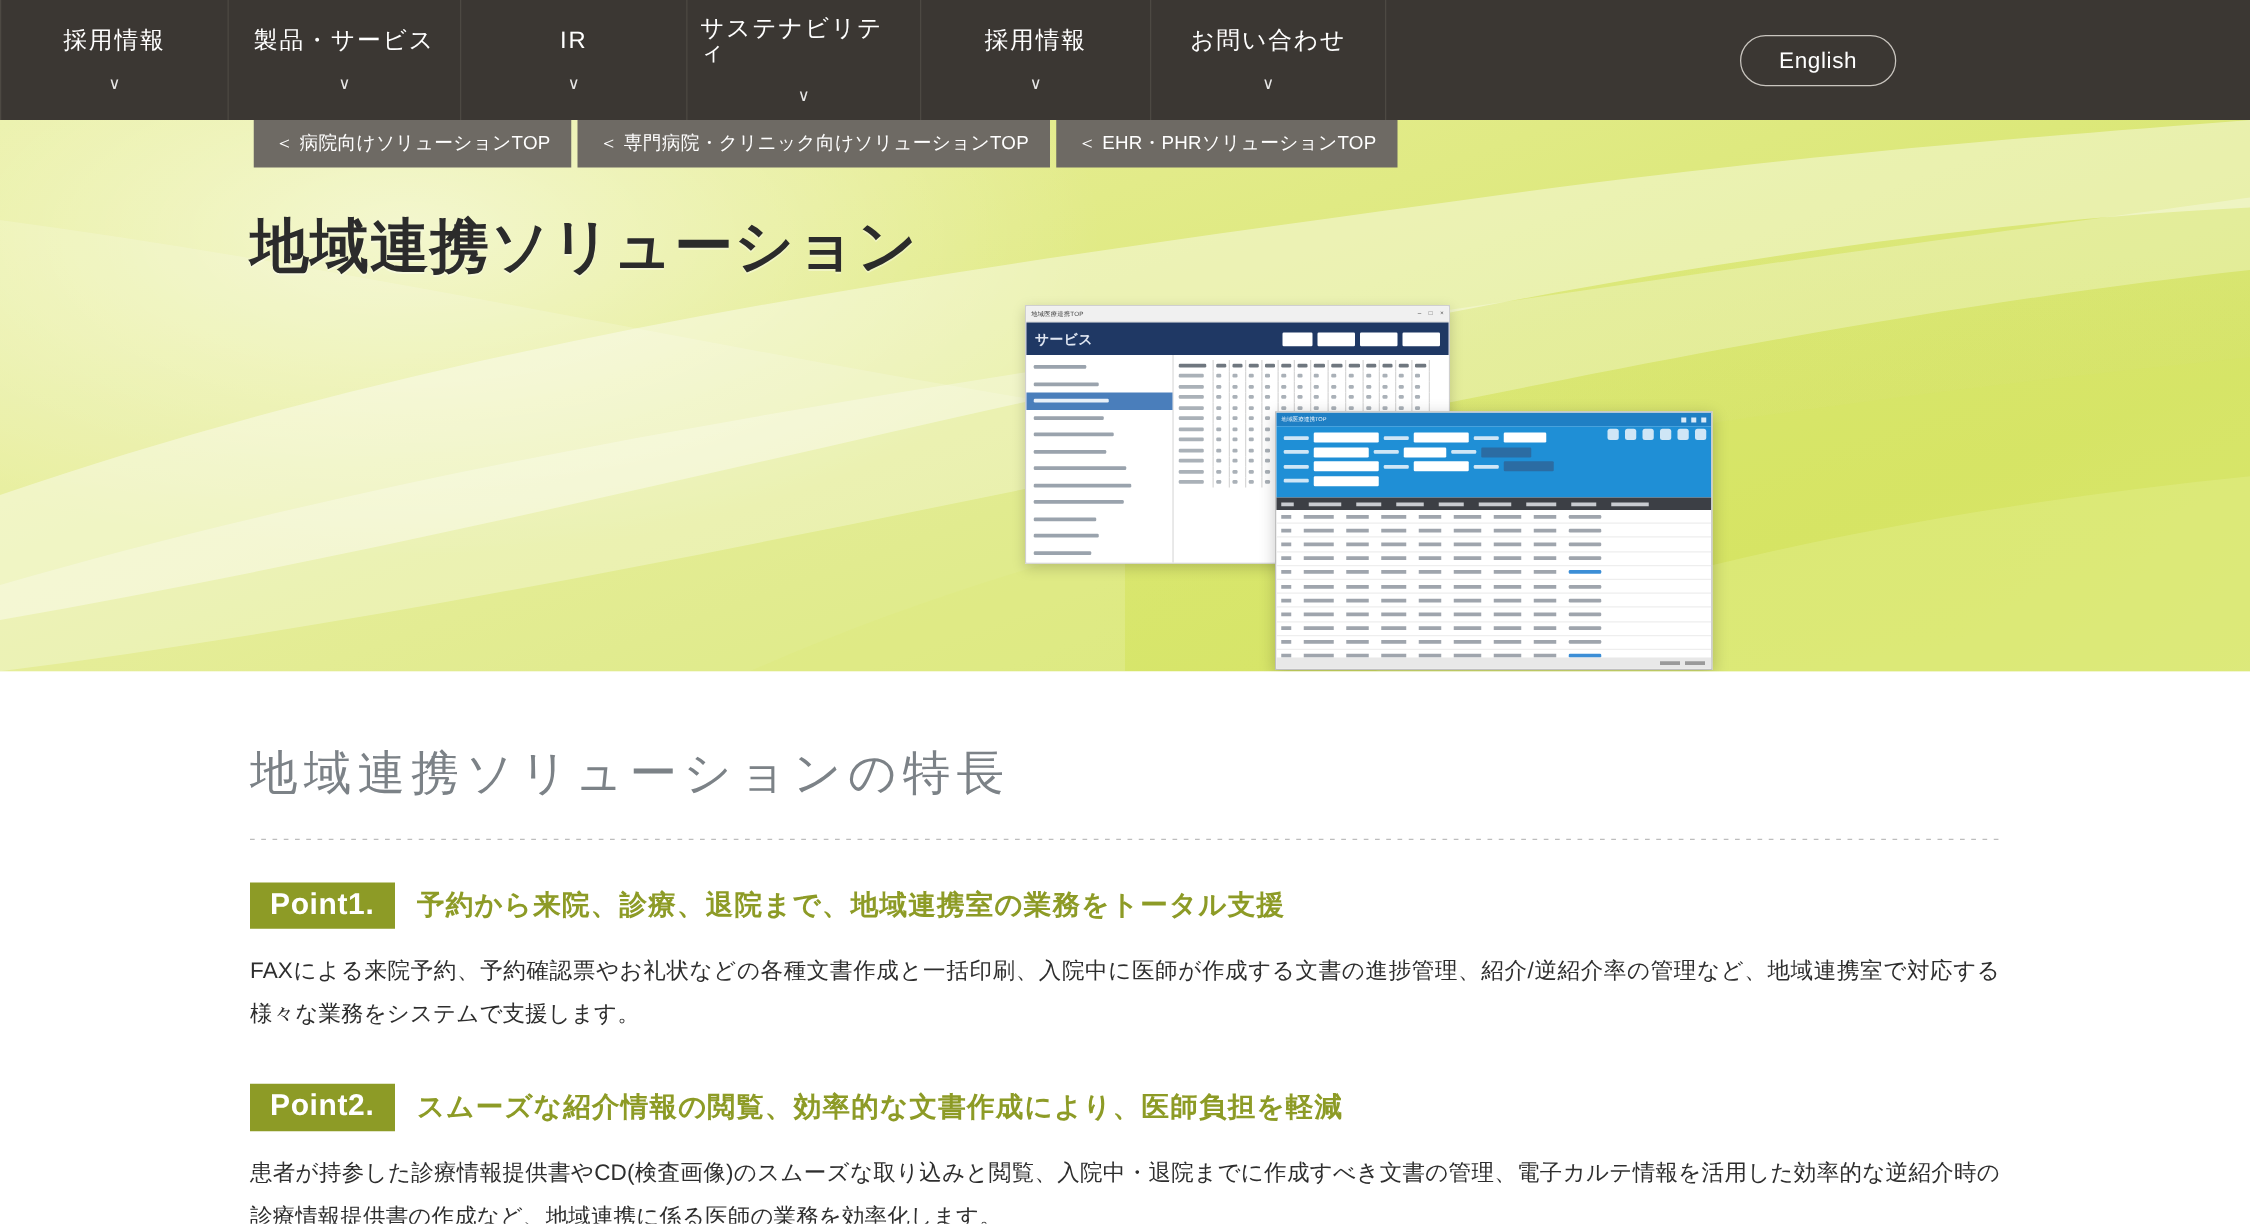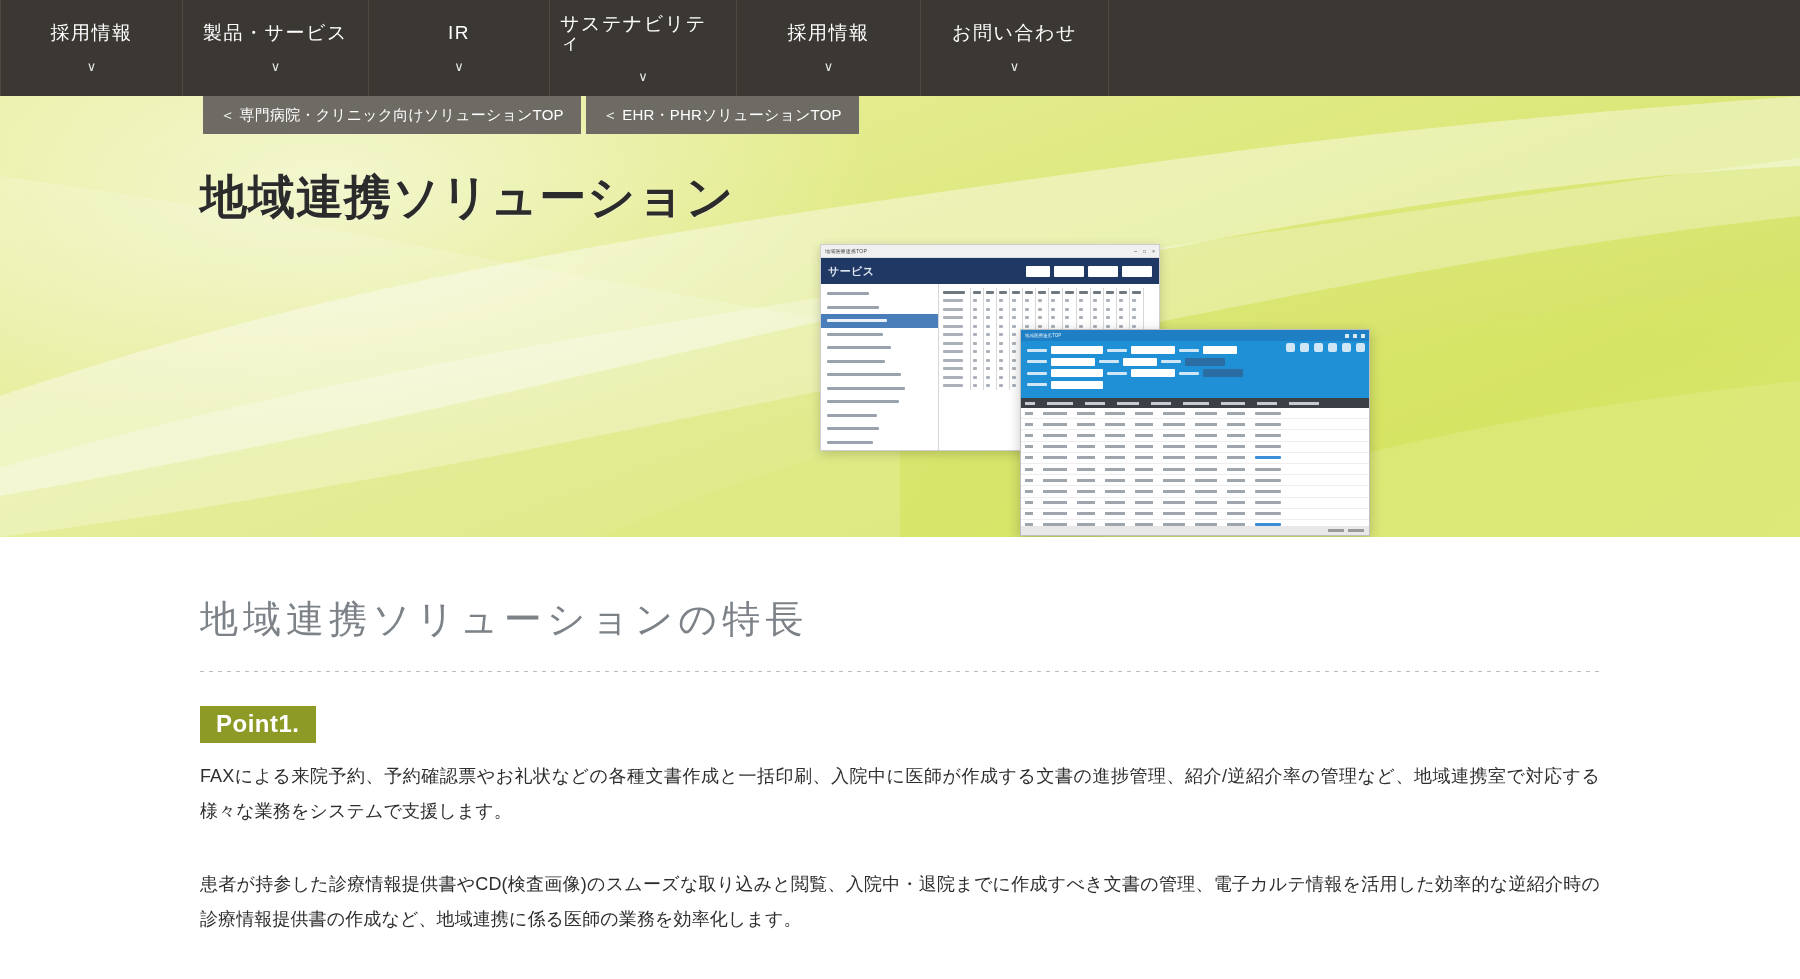--- a/index.html
+++ b/index.html
@@ -189,32 +189,36 @@
     <div class="nav-item nav-w5">
       <span class="nav-label">採用情報</span>
       <span class="nav-caret">∨</span>
     </div>
     <div class="nav-item nav-w6">
       <span class="nav-label">お問い合わせ</span>
       <span class="nav-caret">∨</span>
     </div>
   </nav>
 
+  <div class="lang-cell">
+    <button class="lang-btn">English</button>
+  </div>
 </div>
 
 <section class="hero">
   <svg class="hero-swoosh" viewBox="0 0 1800 441" preserveAspectRatio="none">
     <path d="M0,300 C380,170 760,120 1200,60 C1450,26 1650,12 1800,0 L1800,70 C1600,80 1380,110 1130,160 C760,232 400,330 0,400 Z" fill="rgba(255,255,255,0.40)"></path>
     <path d="M0,372 C420,250 900,190 1380,120 C1560,94 1700,76 1800,62 L1800,120 C1650,136 1460,166 1250,208 C820,292 400,390 0,441 Z" fill="rgba(255,255,255,0.28)"></path>
     <path d="M600,441 C850,330 1200,250 1800,190 L1800,441 Z" fill="rgba(216,230,100,0.40)"></path>
     <path d="M0,80 C300,120 600,190 900,235 L900,441 L0,441 Z" fill="rgba(255,255,255,0.16)"></path>
     <path d="M1100,441 C1300,360 1550,310 1800,285 L1800,441 Z" fill="rgba(226,238,140,0.45)"></path>
   </svg>
 
   <div class="crumbs">
+    <a class="crumb">＜ 病院向けソリューションTOP</a>
     <a class="crumb">＜ 専門病院・クリニック向けソリューションTOP</a>
     <a class="crumb">＜ EHR・PHRソリューションTOP</a>
   </div>
 
   <div class="hero-text">
     <h1 class="hero-title">地域連携ソリューション</h1>
   </div>
 
   <div class="mock-wrap">
 
@@ -1010,20 +1014,25 @@
   </div>
 </section>
 
 <main class="main">
   <h2 class="sec-title">地域連携ソリューションの特長</h2>
   <div class="divider"></div>
 
   <div class="point-block">
     <div class="point-head">
       <span class="point-badge">Point1.</span>
+      <span class="point-title">予約から来院、診療、退院まで、地域連携室の業務をトータル支援</span>
     </div>
     <p class="point-body">FAXによる来院予約、予約確認票やお礼状などの各種文書作成と一括印刷、入院中に医師が作成する文書の進捗管理、紹介/逆紹介率の管理など、地域連携室で対応する様々な業務をシステムで支援します。</p>
   </div>
 
   <div class="point-block second">
+    <div class="point-head">
+      <span class="point-badge">Point2.</span>
+      <span class="point-title">スムーズな紹介情報の閲覧、効率的な文書作成により、医師負担を軽減</span>
+    </div>
     <p class="point-body">患者が持参した診療情報提供書やCD(検査画像)のスムーズな取り込みと閲覧、入院中・退院までに作成すべき文書の管理、電子カルテ情報を活用した効率的な逆紹介時の診療情報提供書の作成など、地域連携に係る医師の業務を効率化します。</p>
   </div>
 </main>
 
 </body></html>

